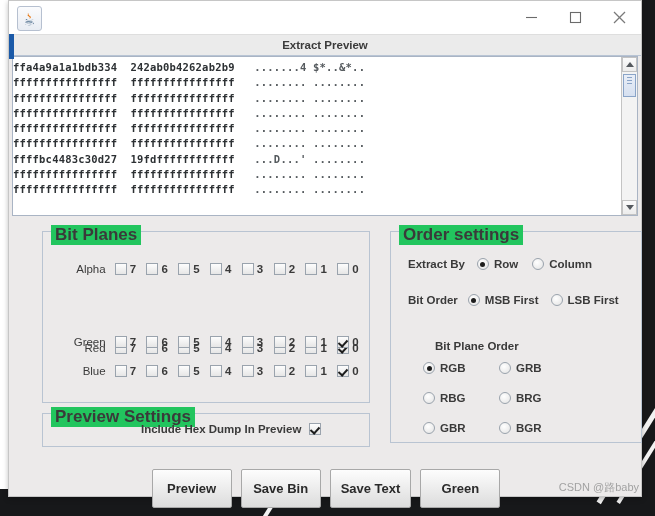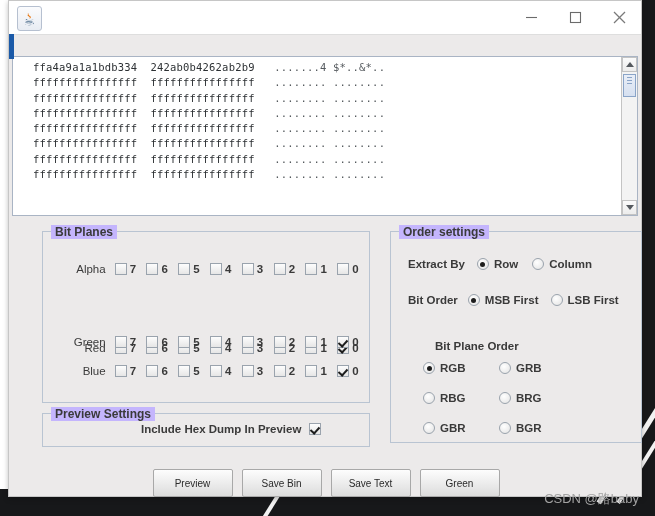--- a/index.html
+++ b/index.html
@@ -126,22 +126,23 @@
     width: 626px;
     height: 160px;
     border: 1px solid #a9b4c4;
     background: #ffffff;
     box-sizing: border-box;
     display: flex;
   }
   .hexarea {
     flex: 1;
     overflow: hidden;
-    padding: 3px 0 0 20px;
-    box-sizing: border-box;
+    padding: 3px 0 0 0;
+    box-sizing: border-box;
+    font-weight: bold;
   }
   .hexrow {
     font-family: "DejaVu Sans Mono", monospace;
     font-size: 10.5px;
     line-height: 15.3px;
     color: #2c3033;
     white-space: pre;
     letter-spacing: 0.2px;
   }
   .hexrow .ascii {
@@ -197,23 +198,23 @@
   .panel {
     position: absolute;
     border: 1px solid #b9c4d2;
     background: #eceaea;
     box-sizing: border-box;
   }
   .panel-title {
     position: absolute;
     top: -7px;
     left: 8px;
-    background: #c4b5fd;
+    background: #22c55e;
     padding: 0 4px;
-    font-size: 12px;
+    font-size: 17px;
     font-weight: bold;
     color: #3a3a3a;
   }
 
   #bitplanes-panel { left: 33px; top: 230px; width: 328px; height: 172px; }
   #ordersettings-panel { left: 381px; top: 230px; width: 252px; height: 212px; }
   #previewsettings-panel { left: 33px; top: 412px; width: 328px; height: 34px; }
 
   .bp-row {
     position: absolute;
@@ -346,41 +347,41 @@
     position: absolute;
     left: 0;
     top: 468px;
     width: 634px;
     display: flex;
     justify-content: center;
     gap: 9px;
   }
   .btn {
     min-width: 80px;
-    height: 28px;
+    height: 39px;
     background: linear-gradient(#fdfdfd, #dcdcdc);
     border: 1px solid #a8a8a8;
     border-radius: 2px;
-    font-size: 10px;
-    font-weight: normal;
+    font-size: 13px;
+    font-weight: bold;
     color: #2a2a2a;
     display: flex;
     align-items: center;
     justify-content: center;
     padding: 0 10px;
     box-sizing: border-box;
     cursor: default;
   }
 
   
   .watermark {
     position: absolute;
     right: 16px;
-    bottom: 8px;
-    font-size: 13px;
+    bottom: 21px;
+    font-size: 11px;
     color: #a2a2a2;
     z-index: 40;
     white-space: nowrap;
   }
 </style>
 </head>
 <body>
 
 <div id="screen">
 
@@ -419,29 +420,33 @@
           <svg width="15" height="15" viewBox="0 0 15 15">
               <line x1="2" y1="2" x2="13" y2="13" stroke="#7a7a7a" stroke-width="1.2"></line>
               <line x1="13" y1="2" x2="2" y2="13" stroke="#7a7a7a" stroke-width="1.2"></line>
             </svg>
         </div>
       </div>
     </div>
 
     <div class="blue-edge"></div>
 
+    <div class="subtitlebar">
+      <span class="subtitle-text">Extract Preview</span>
+    </div>
 
     <div class="hexwrap">
       <div class="hexarea" id="hexarea">
           <div class="hexrow"><span>ffa4a9a1a1bdb334  242ab0b4262ab2b9</span><span class="ascii">   .......4 $*..&amp;*..</span></div>
           <div class="hexrow"><span>ffffffffffffffff  ffffffffffffffff</span><span class="ascii">   ........ ........</span></div>
           <div class="hexrow"><span>ffffffffffffffff  ffffffffffffffff</span><span class="ascii">   ........ ........</span></div>
           <div class="hexrow"><span>ffffffffffffffff  ffffffffffffffff</span><span class="ascii">   ........ ........</span></div>
           <div class="hexrow"><span>ffffffffffffffff  ffffffffffffffff</span><span class="ascii">   ........ ........</span></div>
           <div class="hexrow"><span>ffffffffffffffff  ffffffffffffffff</span><span class="ascii">   ........ ........</span></div>
+          <div class="hexrow"><span>ffffbc4483c30d27  19fdffffffffffff</span><span class="ascii">   ...D...' ........</span></div>
           <div class="hexrow"><span>ffffffffffffffff  ffffffffffffffff</span><span class="ascii">   ........ ........</span></div>
           <div class="hexrow"><span>ffffffffffffffff  ffffffffffffffff</span><span class="ascii">   ........ ........</span></div>
         </div>
       <div class="vscroll">
         <div class="sb-arrow up">
             <div class="sb-tri up"></div>
           </div>
         <div class="sb-thumb">
           <div class="sb-grip"></div>
             <div class="sb-grip"></div>

